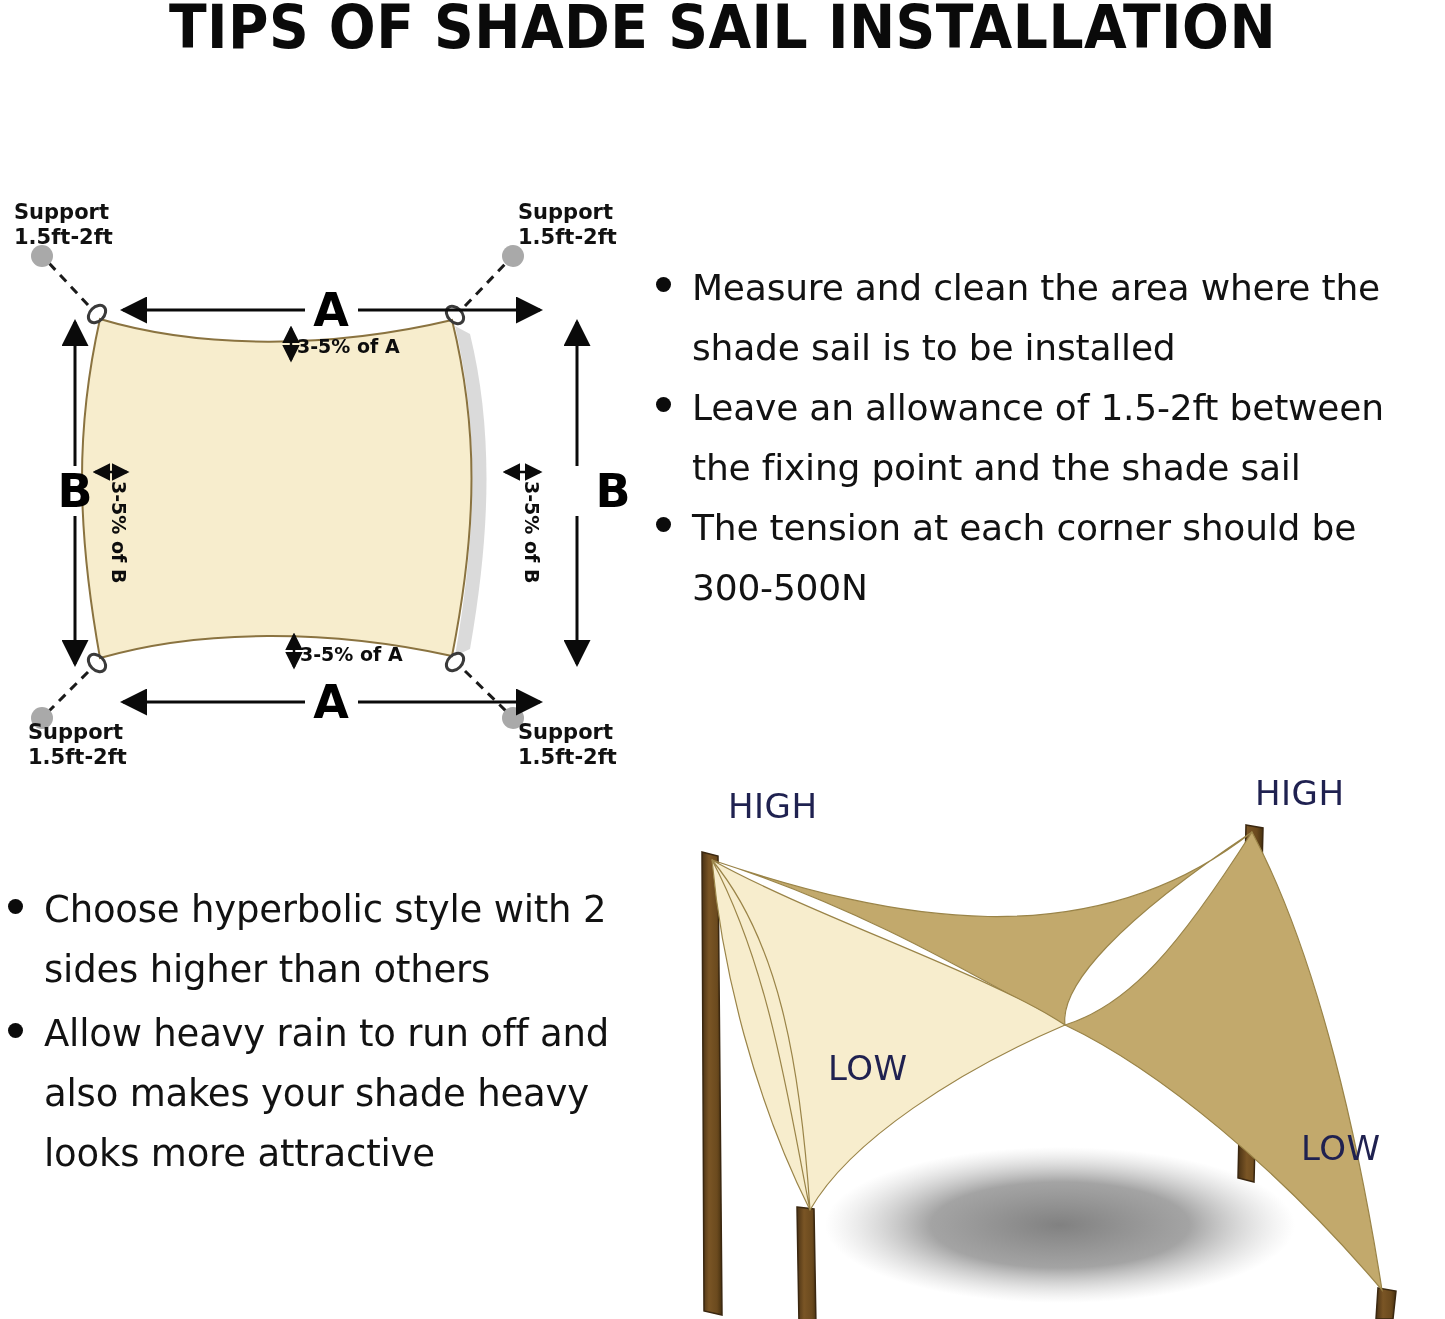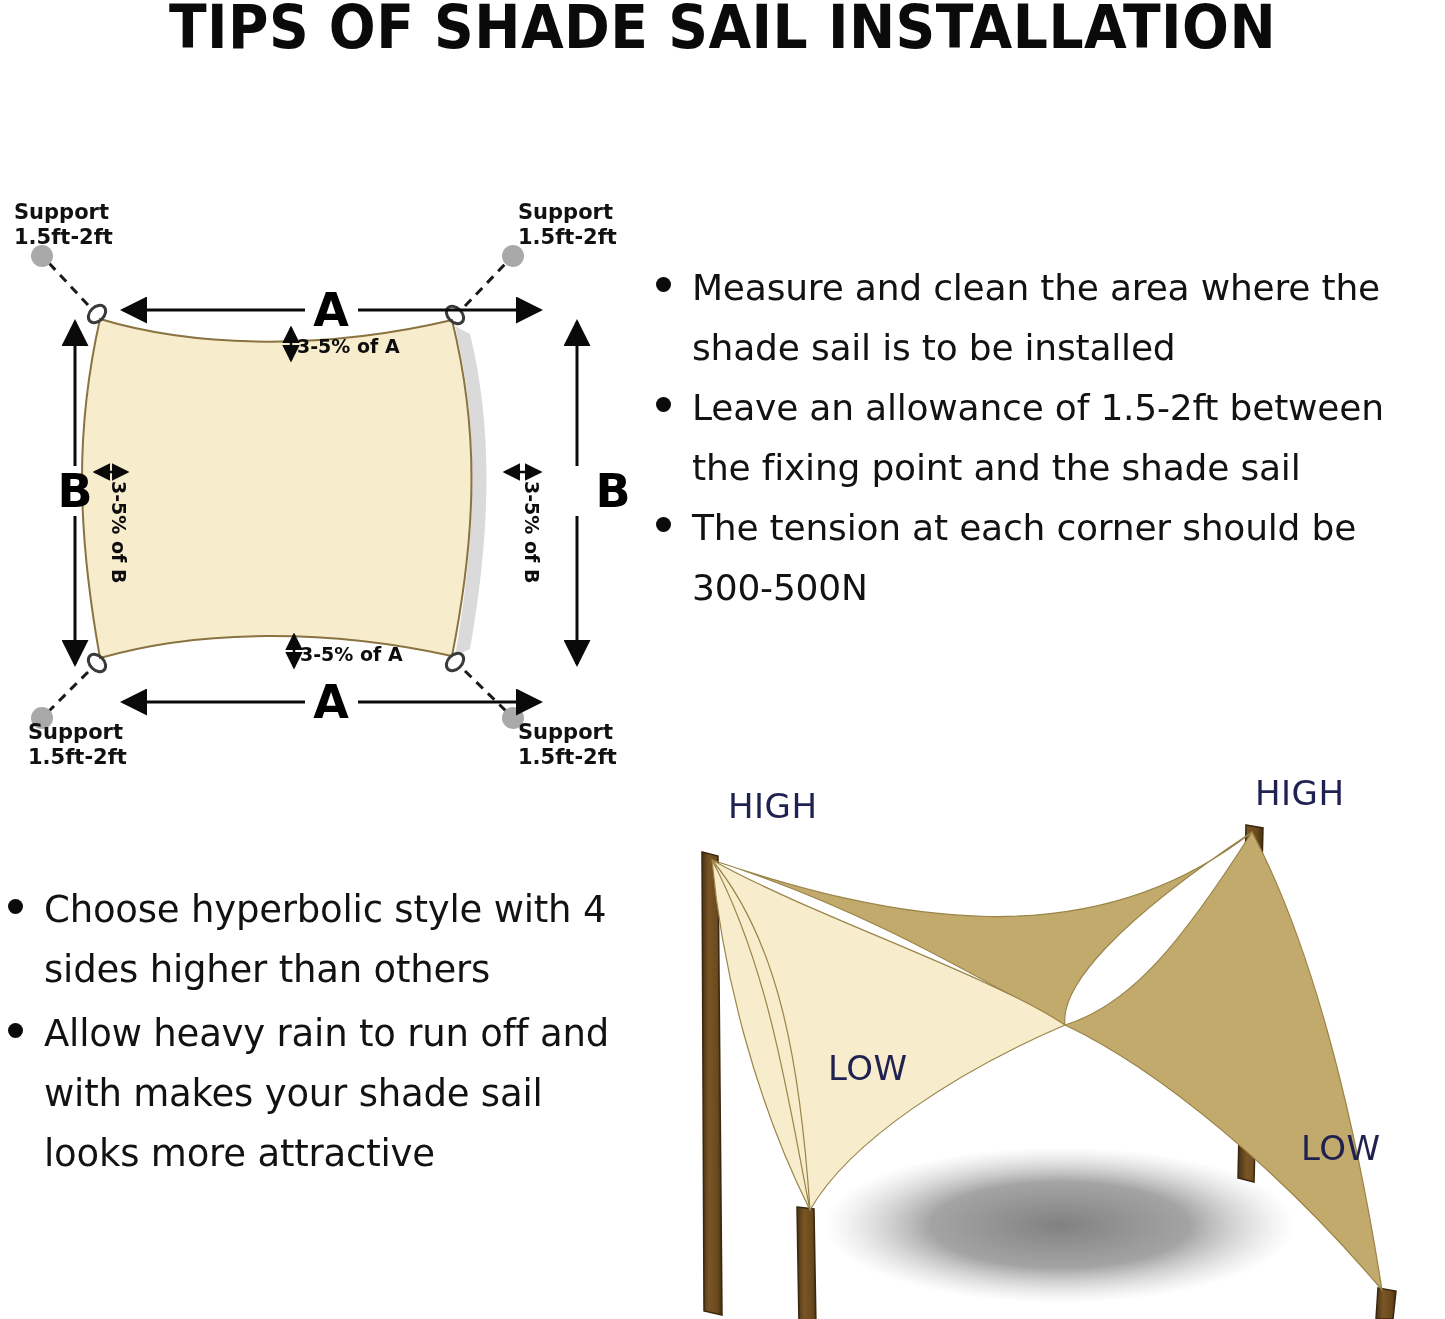--- a/index.html
+++ b/index.html
@@ -231,24 +231,24 @@
     </li>
     <li>
       <span class="bullet-text">The tension at each corner should be 300-500N</span>
     </li>
   </ul>
 </div>
 
 <div class="panel" id="hyper-list">
   <ul class="bullets">
     <li>
-      <span class="bullet-text">Choose hyperbolic style with 4 sides higher than others</span>
-    </li>
-    <li>
-      <span class="bullet-text">Allow heavy rain to run off and with makes your shade sail looks more attractive</span>
+      <span class="bullet-text">Choose hyperbolic style with 2 sides higher than others</span>
+    </li>
+    <li>
+      <span class="bullet-text">Allow heavy rain to run off and also makes your shade heavy looks more attractive</span>
     </li>
   </ul>
 </div>
 
 <div class="panel" id="hyper-art">
   <svg width="785" height="549" viewBox="0 0 785 549">
 
     <defs>
       <radialGradient id="gShadow" cx="50%" cy="50%" r="50%">
         <stop offset="0%" stop-color="#7a7a7a" stop-opacity="0.95"></stop>

